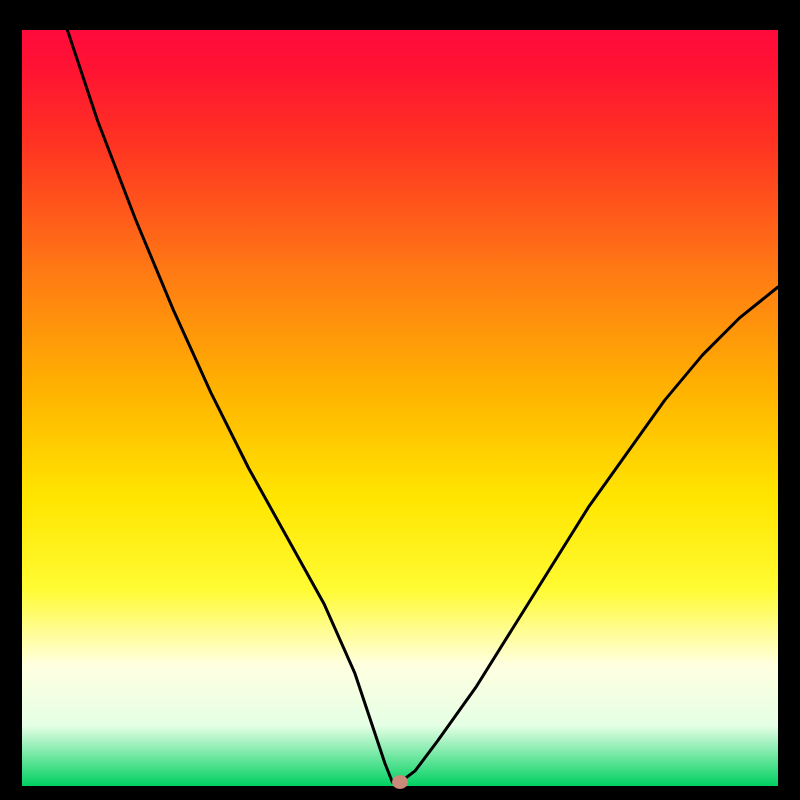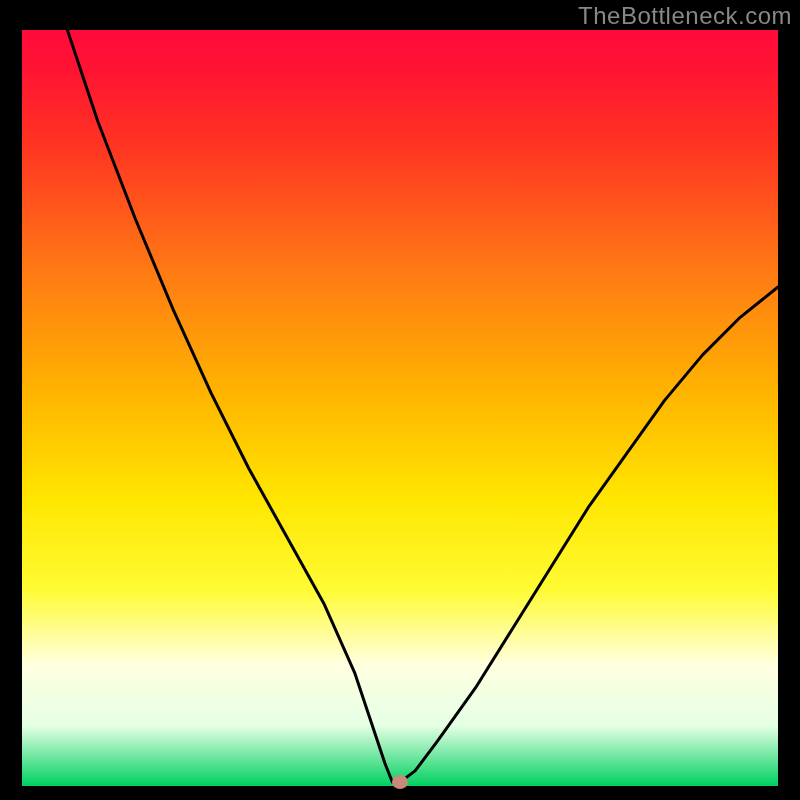--- a/index.html
+++ b/index.html
@@ -63,21 +63,20 @@
     background: #c98a7a;
     transform: translate(-50%, -50%);
     z-index: 5;
   }
 </style>
 </head>
 <body>
 
 <div class="frame">
 
-  <div class="watermark">TheBottleneck.com</div>
 
   <div class="plot-area">
     <div class="gradient-bg"></div>
 
     <svg class="curve" viewBox="0 0 756 756" preserveAspectRatio="none">
       <path id="curve-path" fill="none" stroke="#000" stroke-width="3" stroke-linecap="round" stroke-linejoin="round" d="M45.4 0.0 L75.6 90.7 L113.4 189.0 L151.2 279.7 L189.0 362.9 L226.8 438.5 L264.6 506.5 L302.4 574.6 L332.6 642.6 L347.8 688.0 L362.9 733.3 L370.4 752.2 L378.0 752.2 L393.1 740.9 L415.8 710.6 L453.6 657.7 L491.4 597.2 L529.2 536.8 L567.0 476.3 L604.8 423.4 L642.6 370.4 L680.4 325.1 L718.2 287.3 L756.0 257.0"></path>
     </svg>
 
     <div id="marker" class="marker" style="left: 378px; top: 752.22px; background: rgb(201, 138, 122);"></div>
   </div>

